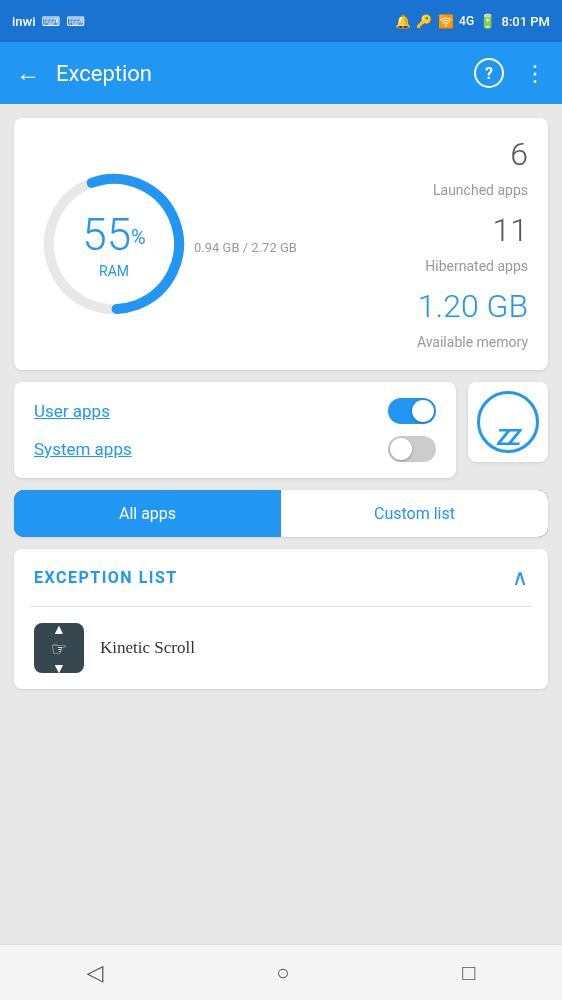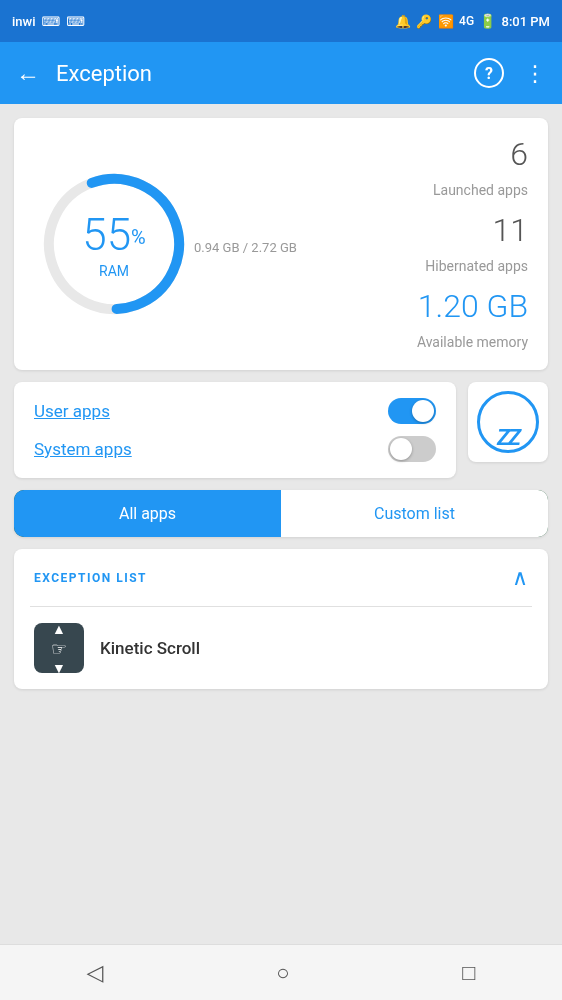--- a/index.html
+++ b/index.html
@@ -258,21 +258,21 @@
       overflow: hidden;
     }
     .exception-header {
       display: flex;
       align-items: center;
       justify-content: space-between;
       padding: 16px 20px;
     }
     .exception-title {
       color: #2196F3;
-      font-size: 12px;
+      font-size: 16px;
       font-weight: 700;
       letter-spacing: 1.5px;
       text-transform: uppercase;
       font-variant: small-caps;
     }
     .exception-chevron {
       color: #2196F3;
       font-size: 22px;
       cursor: pointer;
     }
@@ -311,20 +311,21 @@
       line-height: 1;
     }
     .kinetic-icon .hand {
       color: white;
       font-size: 18px;
     }
     .app-name {
       font-size: 17px;
       color: #333;
       font-weight: 500;
+      font-family: Liberation Serif, serif;
     }
 
     
     .bottom-nav {
       background: #f5f5f5;
       height: 56px;
       display: flex;
       align-items: center;
       justify-content: space-around;
       border-top: 1px solid #ddd;

